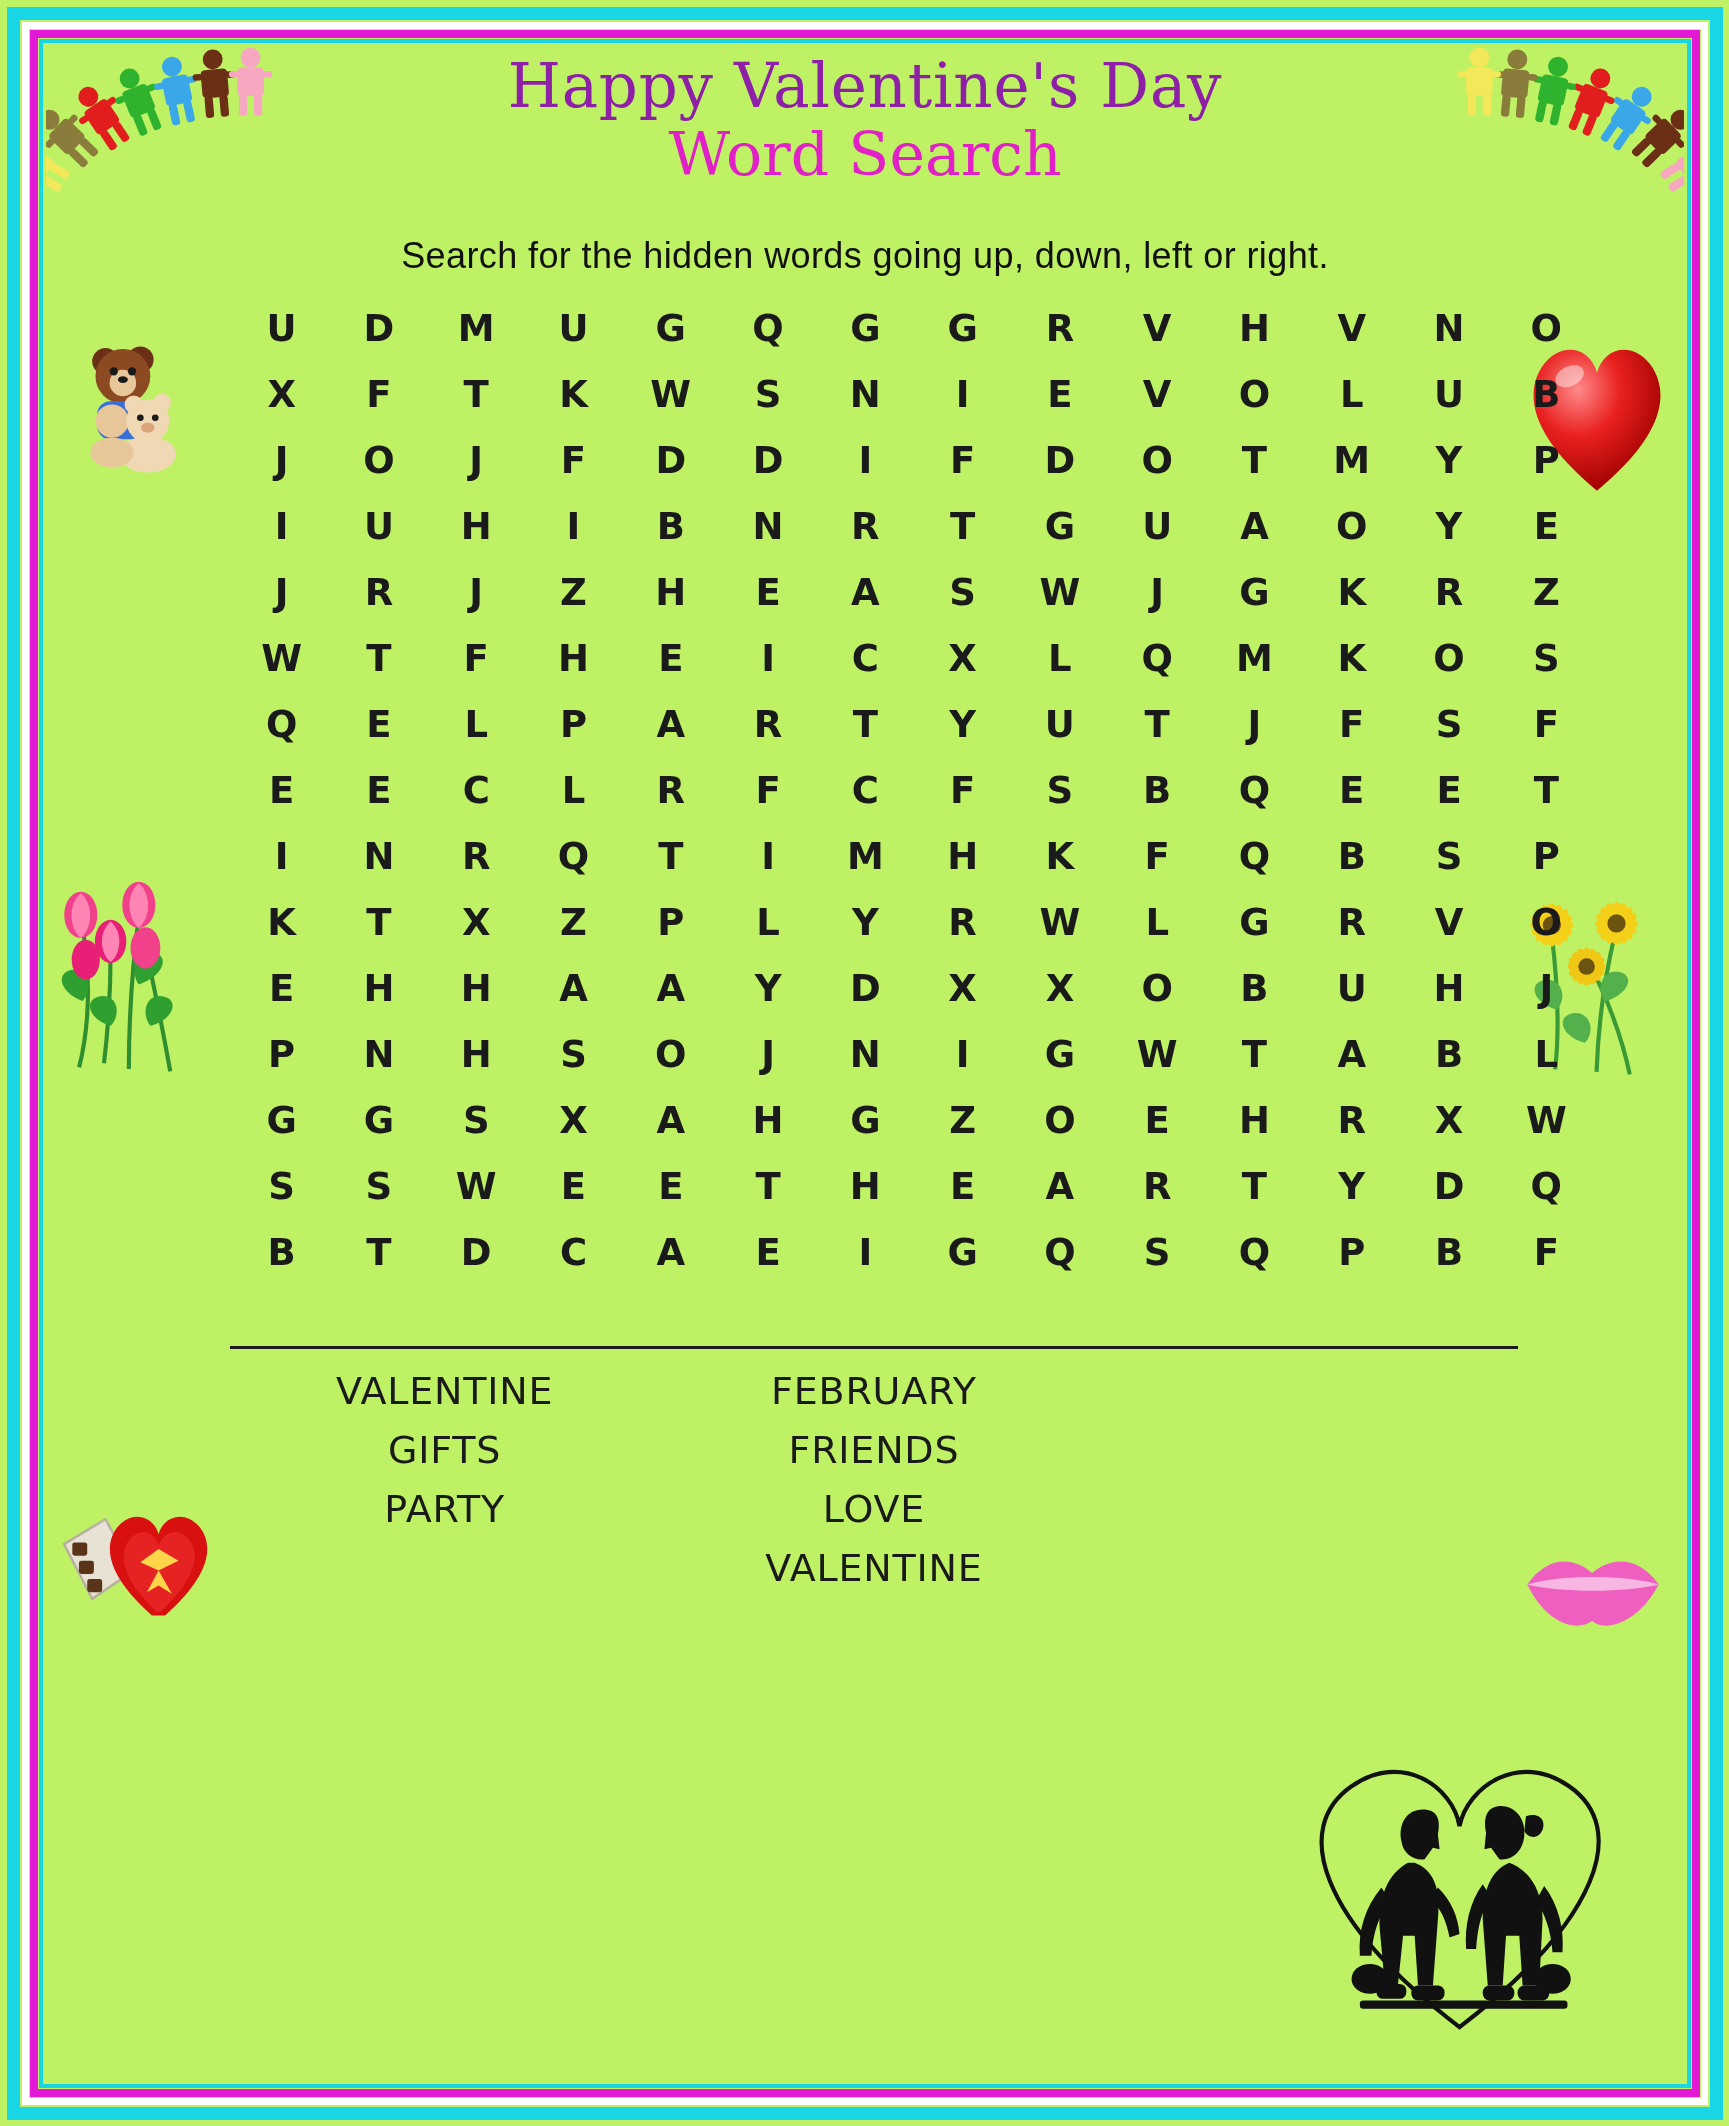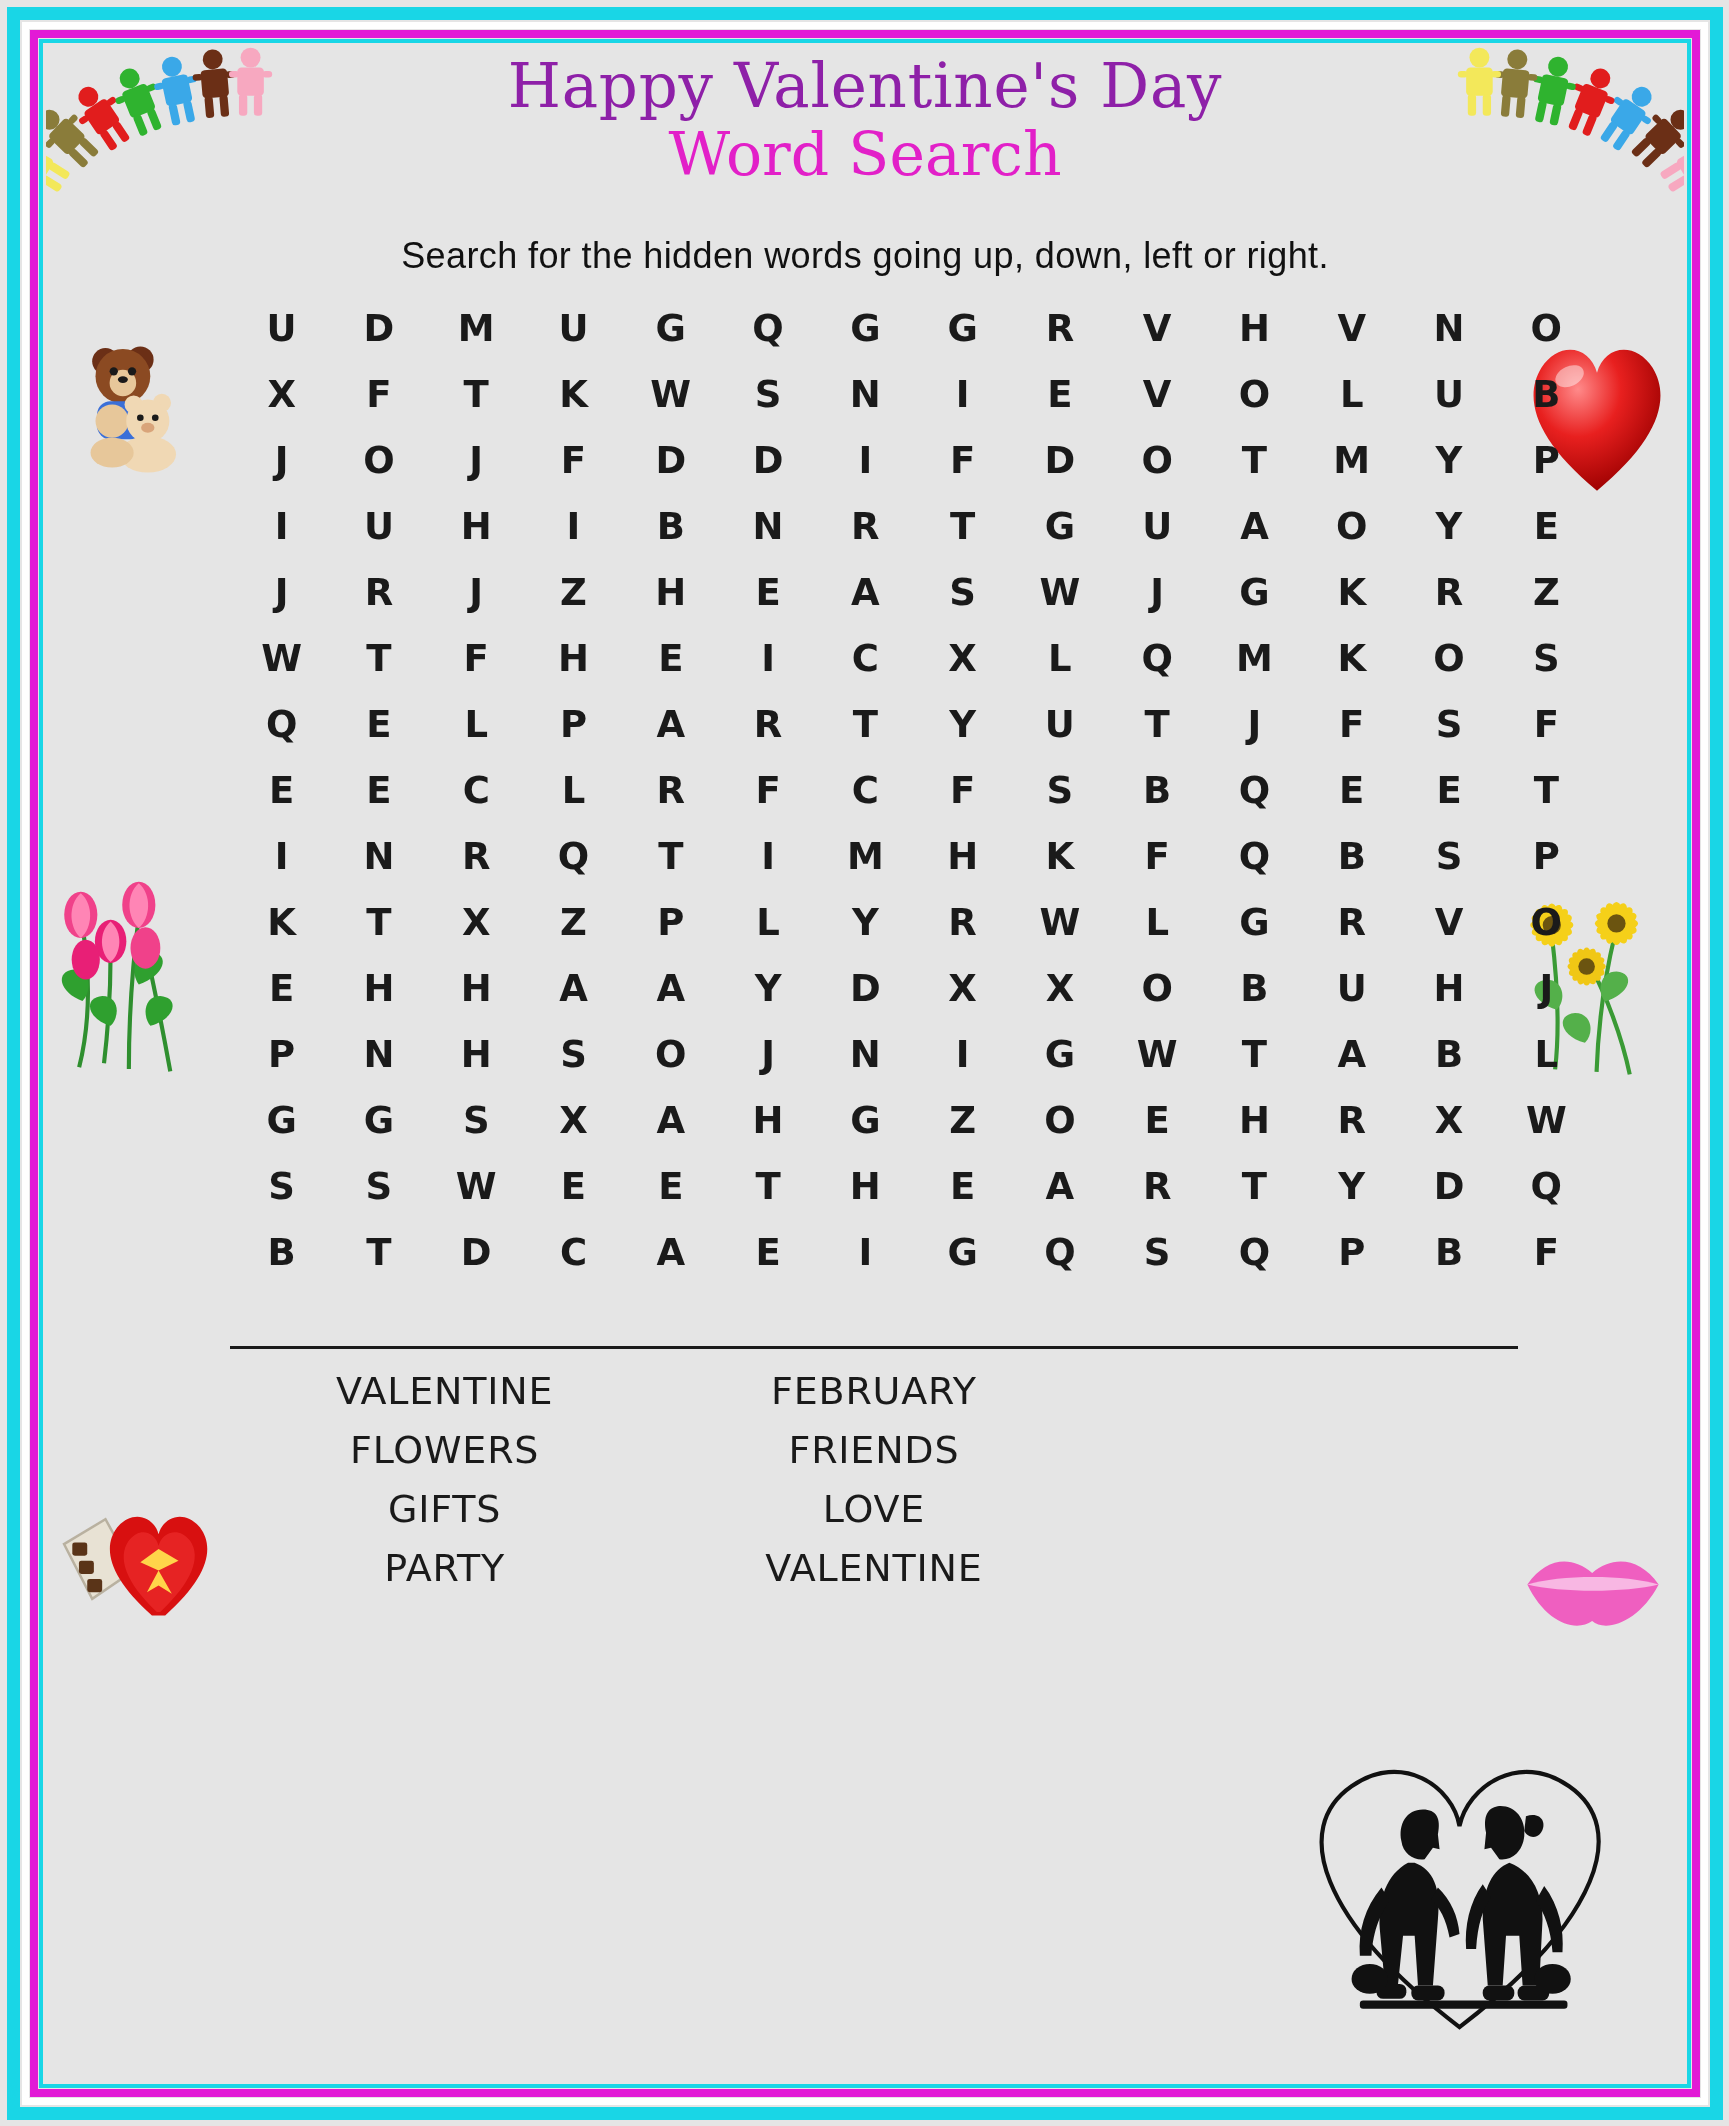--- a/index.html
+++ b/index.html
@@ -11,21 +11,21 @@
     width: 1730px;
     height: 2127px;
     font-family: "DejaVu Sans", sans-serif;
     overflow: hidden;
   }
   .page {
     position: relative;
     width: 1730px;
     height: 2127px;
     box-sizing: border-box;
-    background: #e5e5e5;
+    background: #bef264;
   }
   
   .border-outer {
     position: absolute;
     left: 6.6px; top: 6.6px; right: 6.6px; bottom: 6.6px;
     border: 13.3px solid #19d6e6;
     box-sizing: border-box;
   }
   .border-mid {
     position: absolute;
@@ -700,21 +700,20 @@
               <td>F</td>
             </tr>
           </tbody>
       </table>
     </div>
 
     <div class="wordlist-wrap">
       <div class="wordlist-cols" id="wordlist-cols">
           <div class="wordcol">
             <div class="word">VALENTINE</div>
-            <div class="word">FLOWERS</div>
             <div class="word">GIFTS</div>
             <div class="word">PARTY</div>
           </div>
           <div class="wordcol">
             <div class="word">FEBRUARY</div>
             <div class="word">FRIENDS</div>
             <div class="word">LOVE</div>
             <div class="word">VALENTINE</div>
           </div>
         </div>

